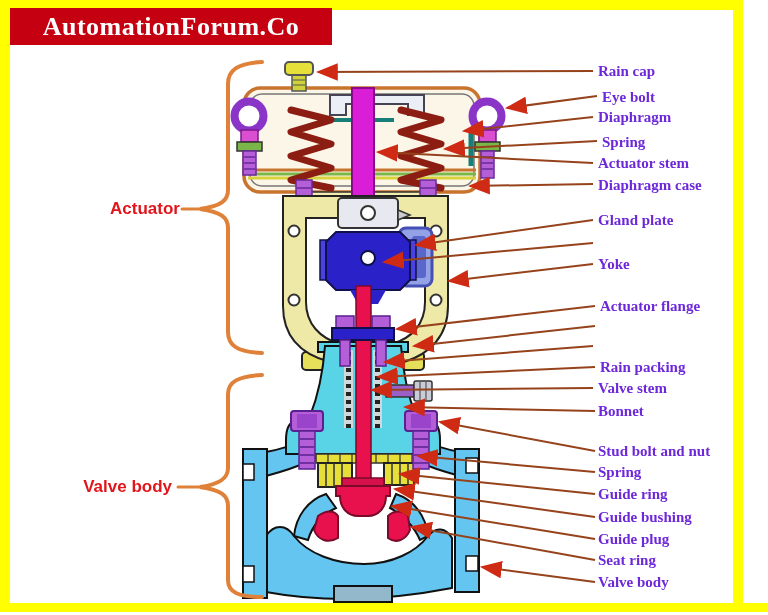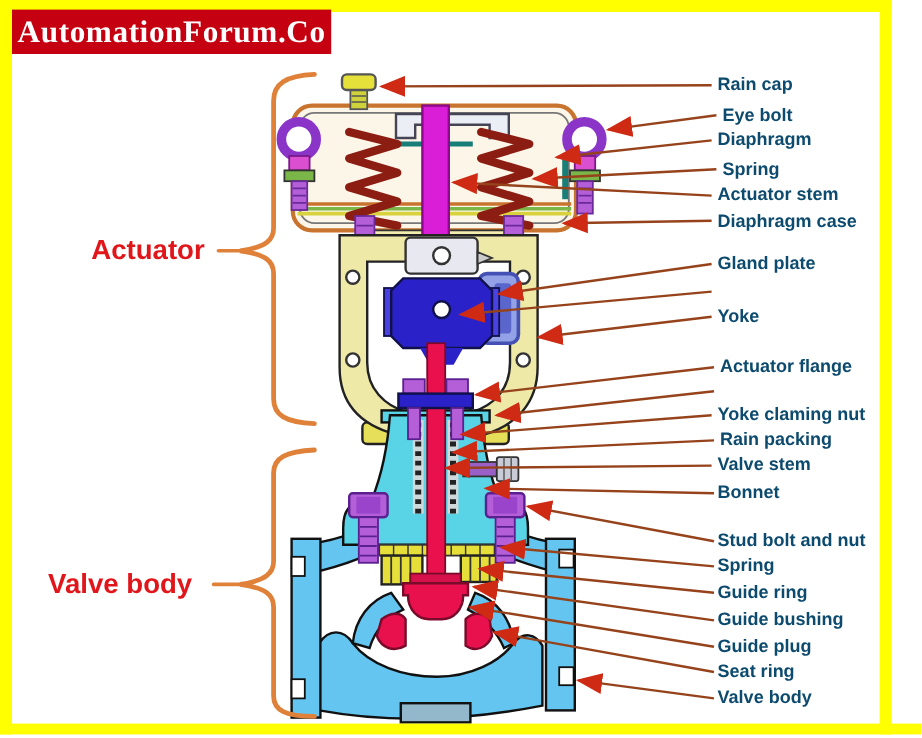--- a/index.html
+++ b/index.html
@@ -4,28 +4,28 @@
 <style>
   html,body{margin:0;padding:0;background:#fff;}
   .page{position:relative;width:768px;height:615px;background:#ffffff;overflow:hidden;
         font-family:"Liberation Sans",sans-serif;}
   .art{position:absolute;left:0;top:0;width:768px;height:615px;}
   .border{position:absolute;background:#ffff00;}
   .border.top{left:0;top:0;width:743px;height:10px;}
   .border.left{left:0;top:0;width:10px;height:612px;}
   .border.right{left:733px;top:0;width:10px;height:612px;}
   .border.bottom{left:0;top:603px;width:768px;height:9px;}
-  .banner{position:absolute;left:10px;top:8px;width:266px;height:37px;background:#c50010;
+  .banner{position:absolute;left:10px;top:8px;width:322px;height:37px;background:#c50010;
           display:flex;align-items:center;justify-content:center;}
   .banner span{color:#ffffff;font-family:"Liberation Serif",serif;font-weight:bold;
                font-size:26px;letter-spacing:.5px;}
-  .part{position:absolute;left:598px;color:#0c4a6e;font-weight:bold;font-size:15px;
-        line-height:18px;white-space:nowrap;}
-  .section{position:absolute;color:#e0161b;font-weight:bold;font-size:23px;line-height:27px;
-           text-align:left;white-space:nowrap;}
+  .part{position:absolute;left:598px;color:#6d28d9;font-weight:bold;font-size:15px;
+        line-height:18px;white-space:nowrap;font-family:Liberation Serif, serif;}
+  .section{position:absolute;color:#e0161b;font-weight:bold;font-size:17px;line-height:27px;
+           text-align:right;white-space:nowrap;}
   .sec-actuator{left:76px;top:195px;width:104px;}
   .sec-valvebody{left:40px;top:473px;width:132px;}
 </style>
 </head>
 <body>
 
 <div class="page">
 
   <svg class="art" viewBox="0 0 768 615">
     <defs>
@@ -235,21 +235,20 @@
 
   <span class="part" style="top:62px">Rain cap</span>
   <span class="part" style="top:88px;left:602px">Eye bolt</span>
   <span class="part" style="top:108px">Diaphragm</span>
   <span class="part" style="top:133px;left:602px">Spring</span>
   <span class="part" style="top:154px">Actuator stem</span>
   <span class="part" style="top:176px">Diaphragm case</span>
   <span class="part" style="top:211px">Gland plate</span>
   <span class="part" style="top:255px">Yoke</span>
   <span class="part" style="top:297px;left:600px">Actuator flange</span>
-  <span class="part" style="top:337px">Yoke claming nut</span>
   <span class="part" style="top:358px;left:600px">Rain packing</span>
   <span class="part" style="top:379px">Valve stem</span>
   <span class="part" style="top:402px">Bonnet</span>
   <span class="part" style="top:442px">Stud bolt and nut</span>
   <span class="part" style="top:463px">Spring</span>
   <span class="part" style="top:485px">Guide ring</span>
   <span class="part" style="top:508px">Guide bushing</span>
   <span class="part" style="top:530px">Guide plug</span>
   <span class="part" style="top:551px">Seat ring</span>
   <span class="part" style="top:573px">Valve body</span>

